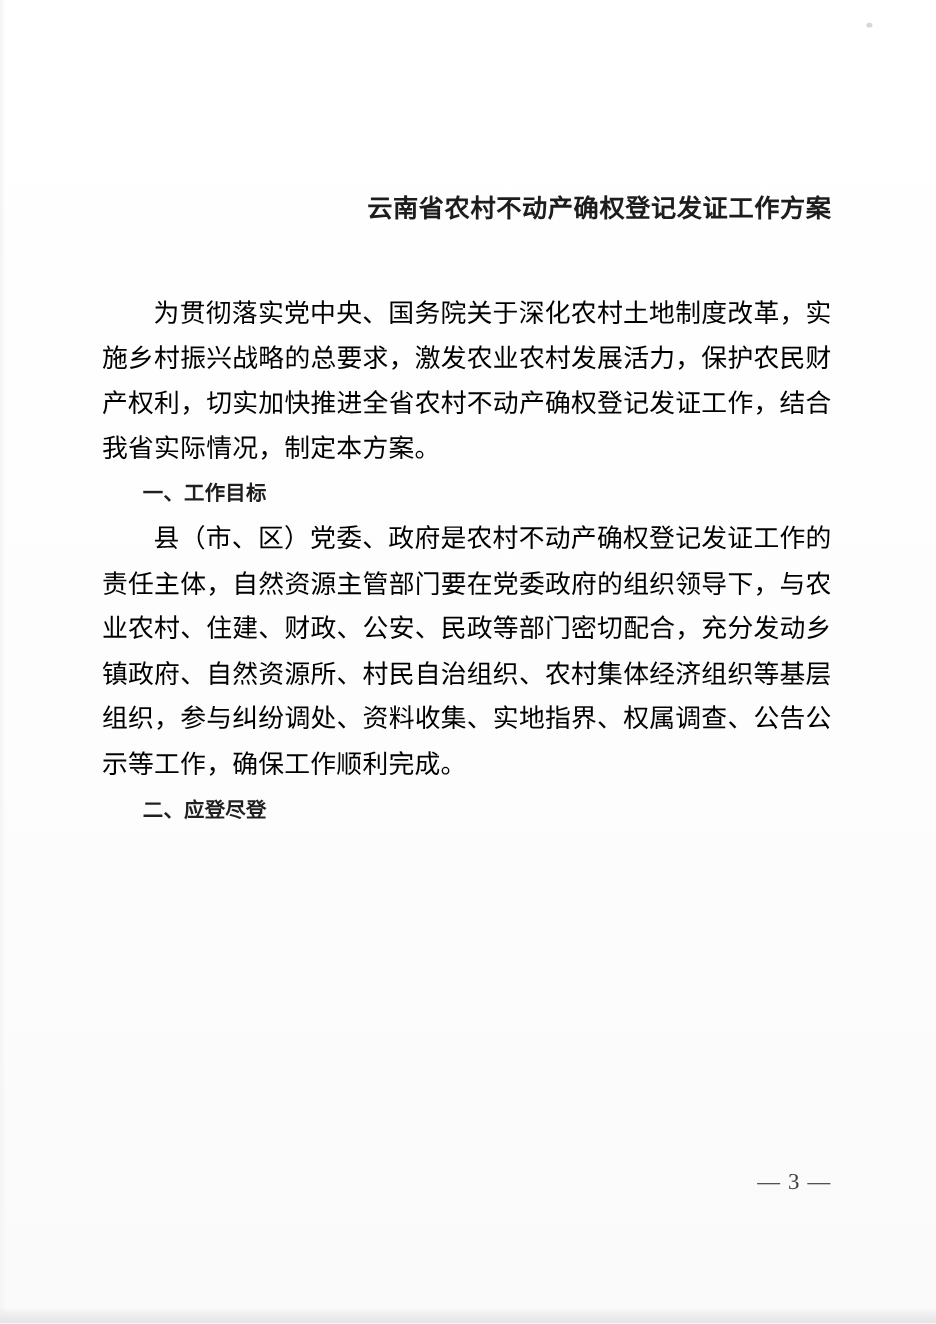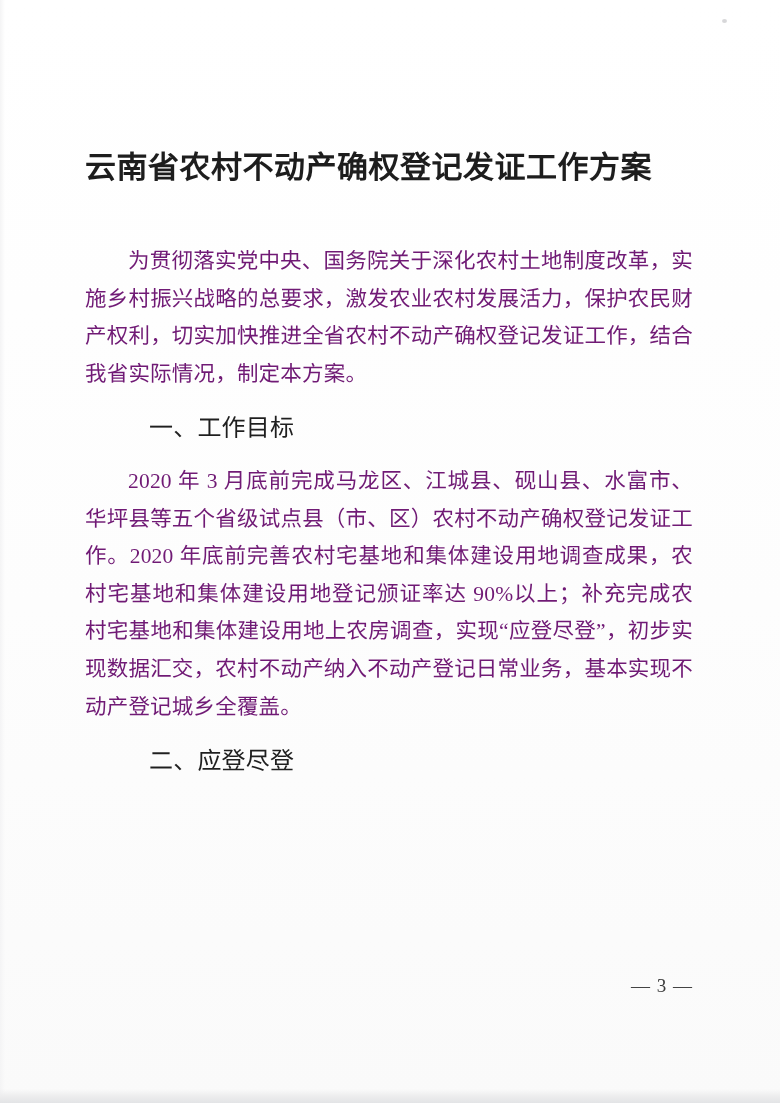--- a/index.html
+++ b/index.html
@@ -67,27 +67,27 @@
   .content {
     position: absolute;
     left: 85px;
     top: 0;
     width: 608px;
     height: 100%;
   }
 
   .doc-title {
     position: absolute;
-    top: 128px;
+    top: 148px;
     left: 0;
     width: 608px;
-    text-align: left;
+    text-align: right;
     font-family: "Liberation Sans", "DejaVu Sans", sans-serif;
     font-weight: bold;
-    font-size: 31px;
+    font-size: 21px;
     letter-spacing: 0.5px;
     color: #1d1d1d;
     line-height: 1.2;
     white-space: nowrap;
   }
 
   .body-block {
     position: absolute;
     top: 243px;
     left: 0;
@@ -95,29 +95,29 @@
   }
 
   p.para {
     margin: 0;
     font-size: 21.5px;
     line-height: 37.6px;
     text-align: justify;
     text-justify: inter-ideograph;
     text-indent: 2em;
     letter-spacing: 0.2px;
-    color: #701a75;
+    color: #000000;
     font-family: "Liberation Serif", "DejaVu Serif", serif;
   }
 
   h2.section-heading {
-    margin: 16px;
-    font-size: 24px;
+    margin: 0;
+    font-size: 17px;
     line-height: 37.6px;
-    font-weight: normal;
+    font-weight: bold;
     text-indent: 2em;
     letter-spacing: 0.2px;
     color: #1f1f1f;
     font-family: "Liberation Sans", "DejaVu Sans", sans-serif;
   }
 
   .page-number {
     position: absolute;
     left: 0;
     top: 975px;
@@ -139,20 +139,20 @@
   <div class="scan-edge-bottom"></div>
   <div class="scan-speck"></div>
 
   <div class="content">
 
     <h1 class="doc-title">云南省农村不动产确权登记发证工作方案</h1>
 
     <div class="body-block">
         <p class="para">为贯彻落实党中央、国务院关于深化农村土地制度改革，实施乡村振兴战略的总要求，激发农业农村发展活力，保护农民财产权利，切实加快推进全省农村不动产确权登记发证工作，结合我省实际情况，制定本方案。</p>
         <h2 class="section-heading">一、工作目标</h2>
-        <p class="para">2020 年 3 月底前完成马龙区、江城县、砚山县、水富市、华坪县等五个省级试点县（市、区）农村不动产确权登记发证工作。2020 年底前完善农村宅基地和集体建设用地调查成果，农村宅基地和集体建设用地登记颁证率达 90%以上；补充完成农村宅基地和集体建设用地上农房调查，实现“应登尽登”，初步实现数据汇交，农村不动产纳入不动产登记日常业务，基本实现不动产登记城乡全覆盖。</p>
+        <p class="para">县（市、区）党委、政府是农村不动产确权登记发证工作的责任主体，自然资源主管部门要在党委政府的组织领导下，与农业农村、住建、财政、公安、民政等部门密切配合，充分发动乡镇政府、自然资源所、村民自治组织、农村集体经济组织等基层组织，参与纠纷调处、资料收集、实地指界、权属调查、公告公示等工作，确保工作顺利完成。</p>
         <h2 class="section-heading">二、应登尽登</h2>
       </div>
 
     <div class="page-number">— 3 —</div>
 
   </div>
 </div>
 
 </body></html>

